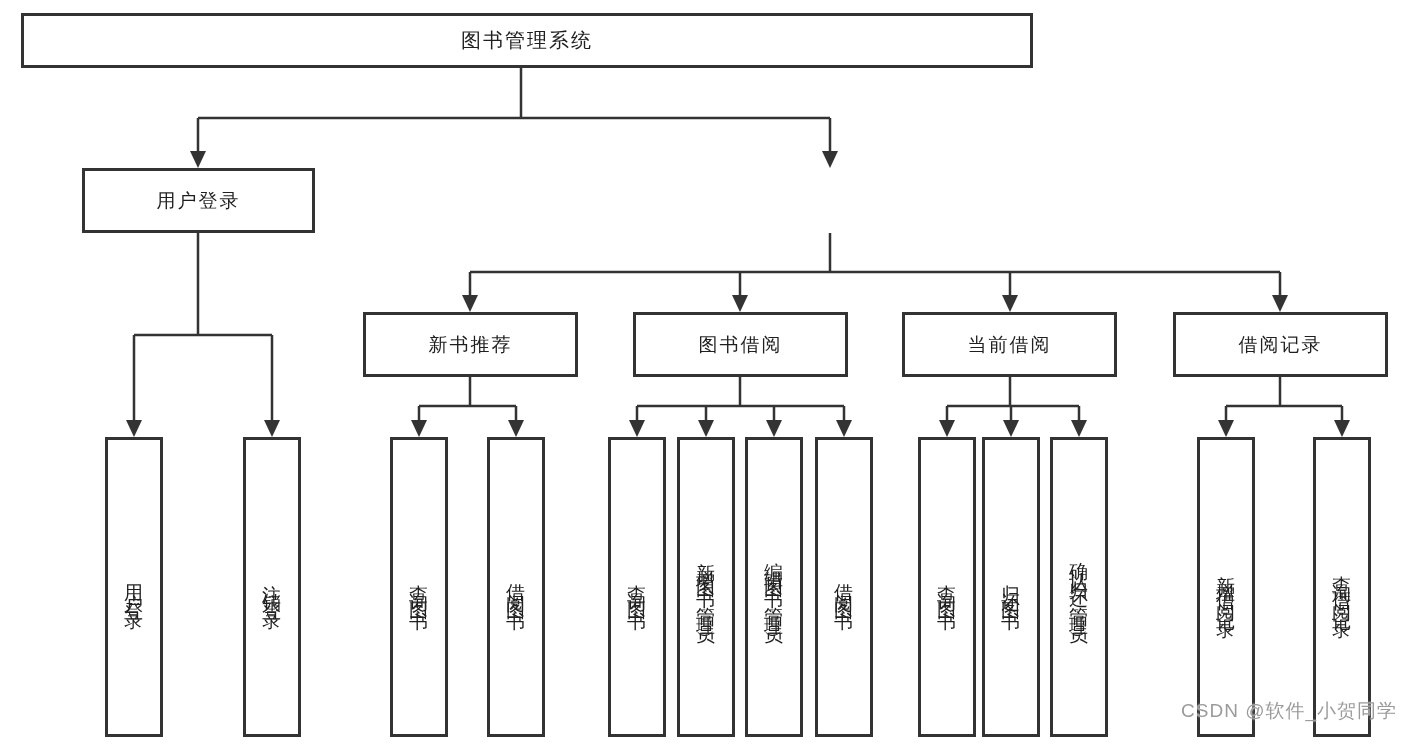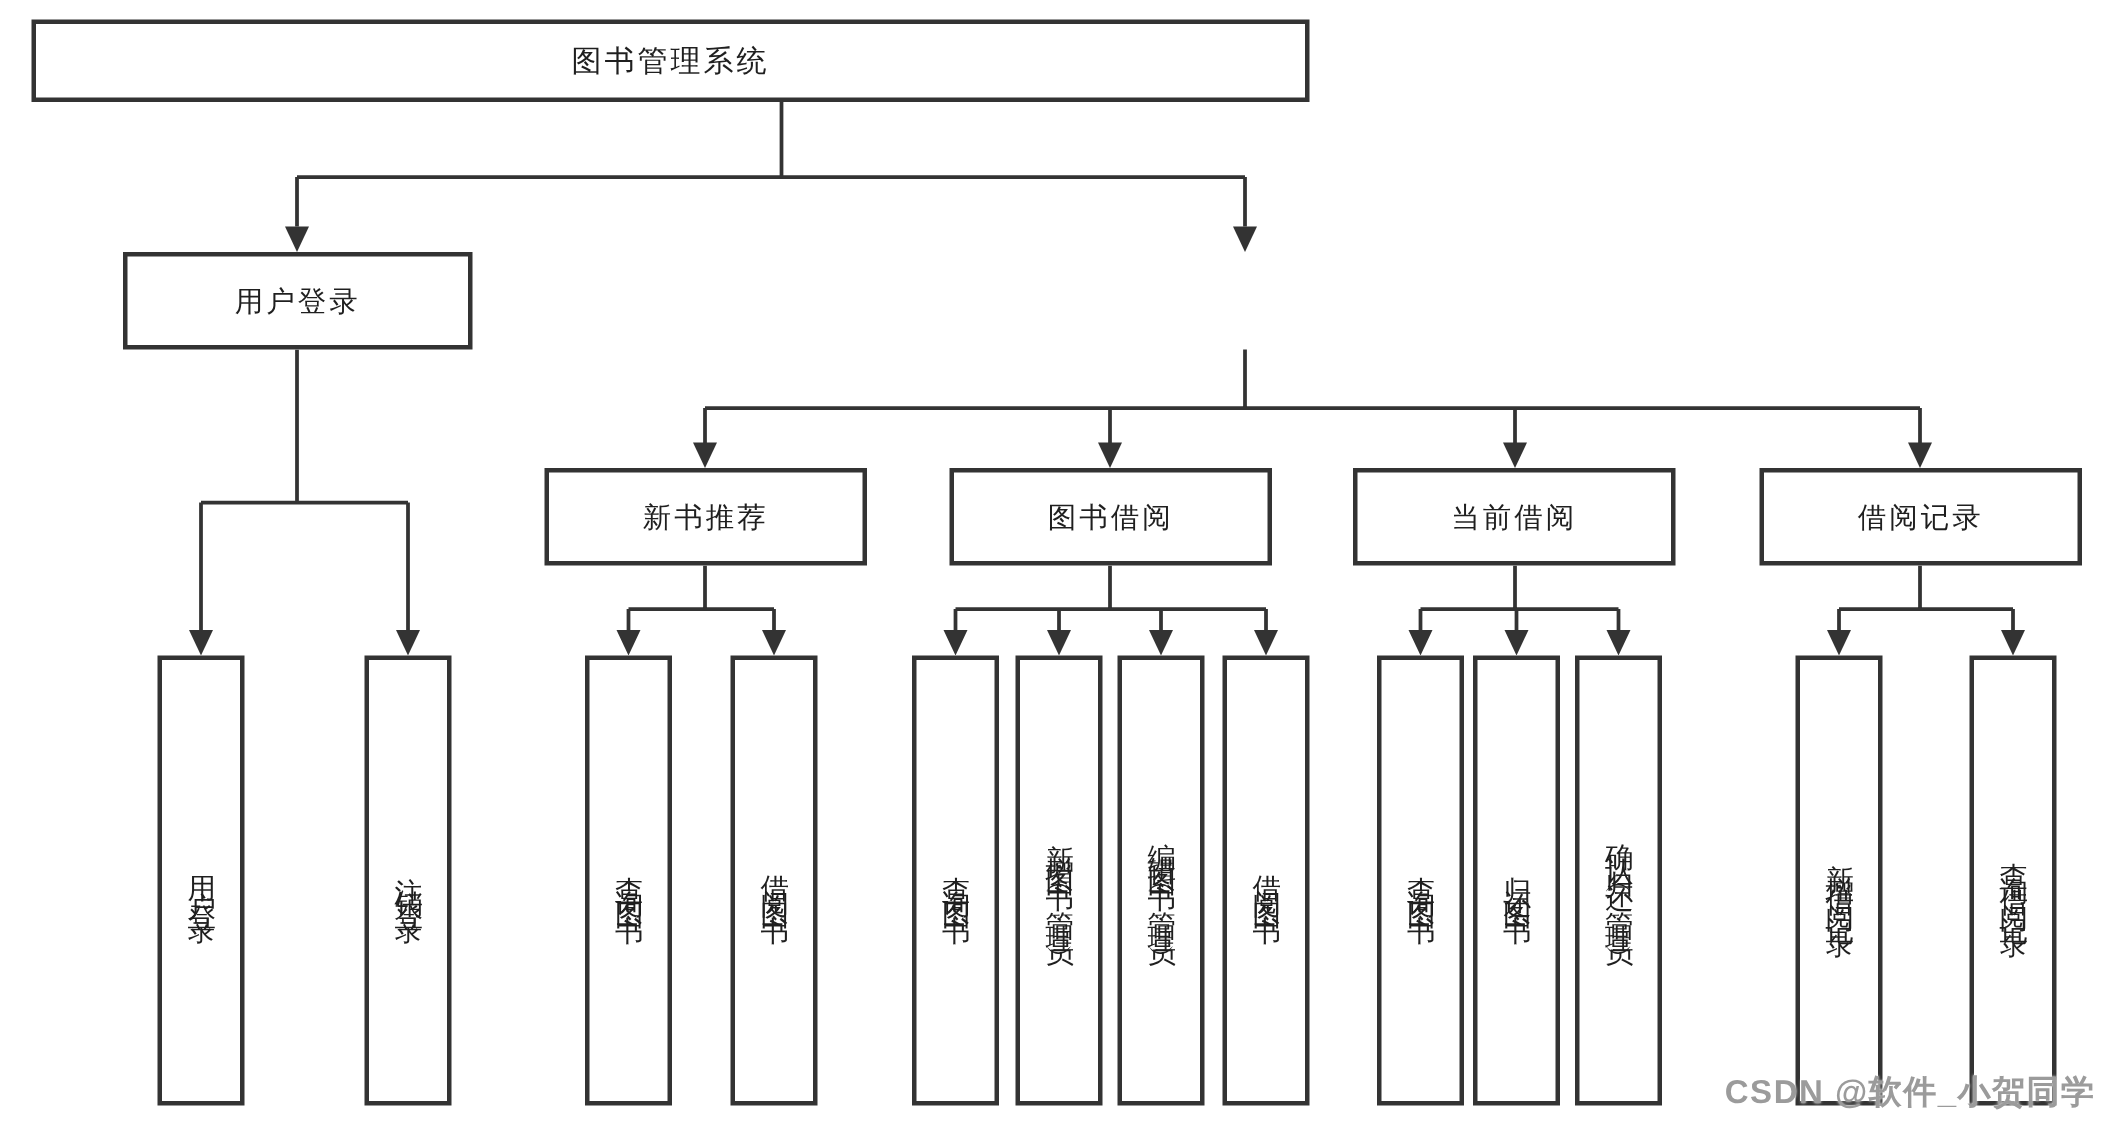--- a/index.html
+++ b/index.html
@@ -64,28 +64,27 @@
     text-orientation: mixed;
     font-size: 19px;
     letter-spacing: 9px;
     line-height: 1;
     white-space: nowrap;
   }
 
   .watermark {
     position: absolute;
     right: 8px;
-    bottom: 4px;
-    font-size: 22px;
+    bottom: 23px;
+    font-size: 19px;
     letter-spacing: 1px;
     color: var(--color-watermark);
     text-shadow: 0 0 2px #ffffff;
     z-index: 5;
     white-space: nowrap;
-    font-weight: bold;
   }
 </style>
 </head>
 <body>
 
 <div class="canvas">
 
   <svg class="connectors" viewBox="0 0 1405 747" xmlns="http://www.w3.org/2000/svg" aria-hidden="true">
 
     <path d="M521 68 V118 M198 118 H830 M198 118 V151 M830 118 V151"></path>
@@ -115,21 +114,21 @@
     <path d="M1010 377 V406 M947 406 H1079 M947 406 V421 M1011 406 V421 M1079 406 V421"></path>
     <polygon points="947,437 939,420 955,420"></polygon>
     <polygon points="1011,437 1003,420 1019,420"></polygon>
     <polygon points="1079,437 1071,420 1087,420"></polygon>
 
     <path d="M1280 377 V406 M1226 406 H1342 M1226 406 V421 M1342 406 V421"></path>
     <polygon points="1226,437 1218,420 1234,420"></polygon>
     <polygon points="1342,437 1334,420 1350,420"></polygon>
   </svg>
 
-  <div class="node lvl1" style="left:21px; top:13px; width:852px; height:55px;">
+  <div class="node lvl1" style="left:21px; top:13px; width:1012px; height:55px;">
     <span>图书管理系统</span>
   </div>
 
   <div class="node lvl2" style="left:82px; top:168px; width:233px; height:65px;">
     <span>用户登录</span>
   </div>
 
   <div class="node lvl3" style="left:633px; top:312px; width:215px; height:65px;">
     <span>图书借阅</span>
   </div>

